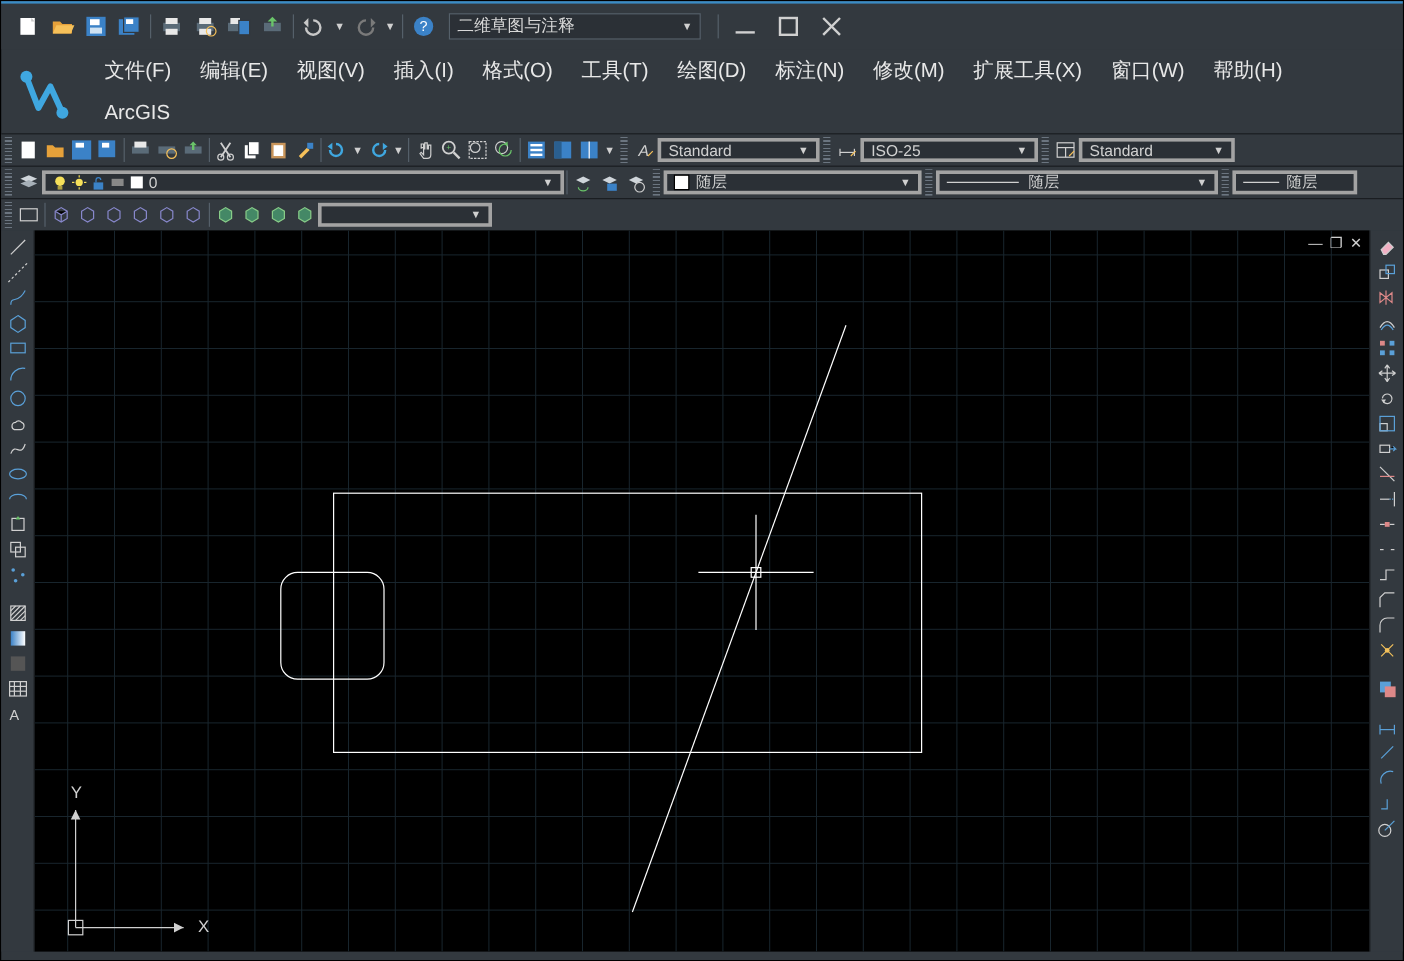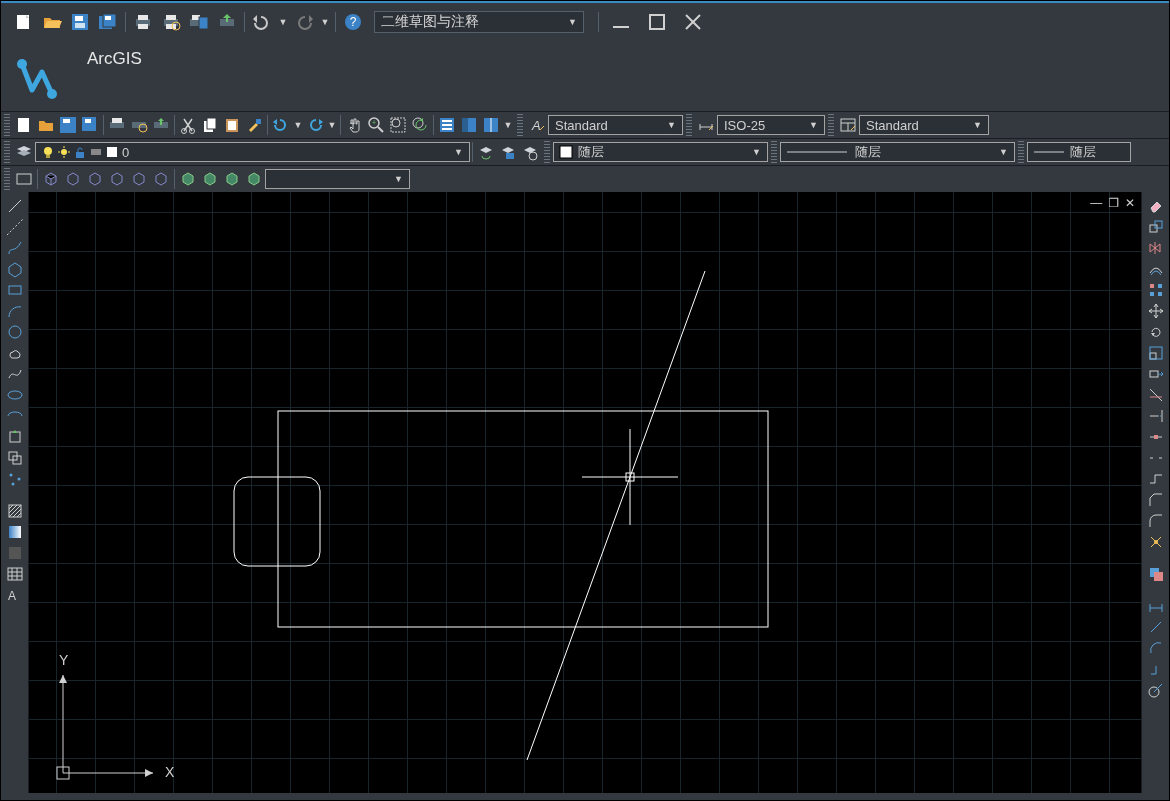--- a/index.html
+++ b/index.html
@@ -18,21 +18,21 @@
   
   .menubar-row { height:70px; display:flex; }
   .logo { width:74px; height:70px; display:flex; align-items:center; justify-content:center; }
   .menus { flex:1; display:flex; flex-direction:column; }
   .menus-row1, .menus-row2 { height:35px; display:flex; align-items:center; }
   .menu-item { padding:4px 12px; font-size:17px; color:#e8e8e8; cursor:pointer; white-space:nowrap; }
   
   .tb { height:27px; background:#33393f; display:flex; align-items:center; border-top:1px solid #1a1d21; }
   .tb-btn { width:20px; height:20px; margin:0 1px; display:flex; align-items:center; justify-content:center; cursor:pointer; }
   .tb-grip{ width:6px; height:22px; background:repeating-linear-gradient(#6b7580 0 1px,transparent 1px 3px); margin:0 3px;}
-  .tb-dd { height:20px; background:#2b3036; display:flex; align-items:center; padding:0 6px; border:1px solid #a3a3a3; font-size:13px; color:#d0d0d0;}
+  .tb-dd { height:20px; background:#2b3036; display:flex; align-items:center; padding:0 6px; border:3px solid #a3a3a3; font-size:13px; color:#d0d0d0;}
   .tb-dd .carrot{ margin-left:auto;}
   
   .main { position:relative; height:601px; display:flex; }
   .vtoolbar { width:28px; background:#33393f; display:flex; flex-direction:column; align-items:center; padding-top:4px; gap:1px; border-right:1px solid #1a1d21;}
   .vtoolbar.right{ border-right:none;border-left:1px solid #1a1d21;}
   .vtb-btn{ width:22px;height:20px;display:flex;align-items:center;justify-content:center;cursor:pointer;}
   .vtb-sep{ width:20px;height:6px; margin:2px 0;}
   .canvas-wrap { flex:1; background:#000; position:relative; overflow:hidden;}
   .grid { position:absolute; inset:0;
     background-image:
@@ -157,20 +157,34 @@
 
   <div class="menubar-row">
     <div class="logo">
       <svg width="52" height="52">
           <path d="M10 14 L20 40 L30 22 L40 44" fill="none" stroke="#3fa7e0" stroke-width="5" stroke-linejoin="round" stroke-linecap="round"></path>
           <circle cx="10" cy="14" r="5" fill="#3fa7e0"></circle>
           <circle cx="40" cy="44" r="5" fill="#3fa7e0"></circle>
         </svg>
     </div>
     <div class="menus">
+      <div class="menus-row1">
+        <div class="menu-item">文件(F)</div>
+        <div class="menu-item">编辑(E)</div>
+        <div class="menu-item">视图(V)</div>
+        <div class="menu-item">插入(I)</div>
+        <div class="menu-item">格式(O)</div>
+        <div class="menu-item">工具(T)</div>
+        <div class="menu-item">绘图(D)</div>
+        <div class="menu-item">标注(N)</div>
+        <div class="menu-item">修改(M)</div>
+        <div class="menu-item">扩展工具(X)</div>
+        <div class="menu-item">窗口(W)</div>
+        <div class="menu-item">帮助(H)</div>
+      </div>
       <div class="menus-row2">
         <div class="menu-item">ArcGIS</div>
       </div>
     </div>
   </div>
 
   <div class="tb">
     <div class="tb-grip"></div>
     <div class="tb-btn">
         <svg width="16" height="16">
@@ -322,21 +336,21 @@
     </div>
     <div class="tb-grip"></div>
     <div class="tb-btn">
         <svg width="16" height="16">
           <line x1="2" y1="10" x2="14" y2="10" stroke="#d0d0d0"></line>
           <line x1="2" y1="7" x2="2" y2="13" stroke="#d0d0d0"></line>
           <line x1="14" y1="7" x2="14" y2="13" stroke="#d0d0d0"></line>
           <path d="M11 13l4-4" stroke="#f6c15a"></path>
         </svg>
       </div>
-    <div class="tb-dd" style="width:108px">
+    <div class="tb-dd" style="width:148px">
       <span>ISO-25</span>
         <span class="carrot">▼</span>
     </div>
     <div class="tb-grip"></div>
     <div class="tb-btn">
         <svg width="16" height="16">
           <rect x="1" y="2" width="14" height="12" fill="none" stroke="#d0d0d0"></rect>
           <line x1="1" y1="6" x2="15" y2="6" stroke="#d0d0d0"></line>
           <line x1="8" y1="6" x2="8" y2="14" stroke="#d0d0d0"></line>
           <path d="M11 13l4-4" stroke="#f6c15a"></path>

